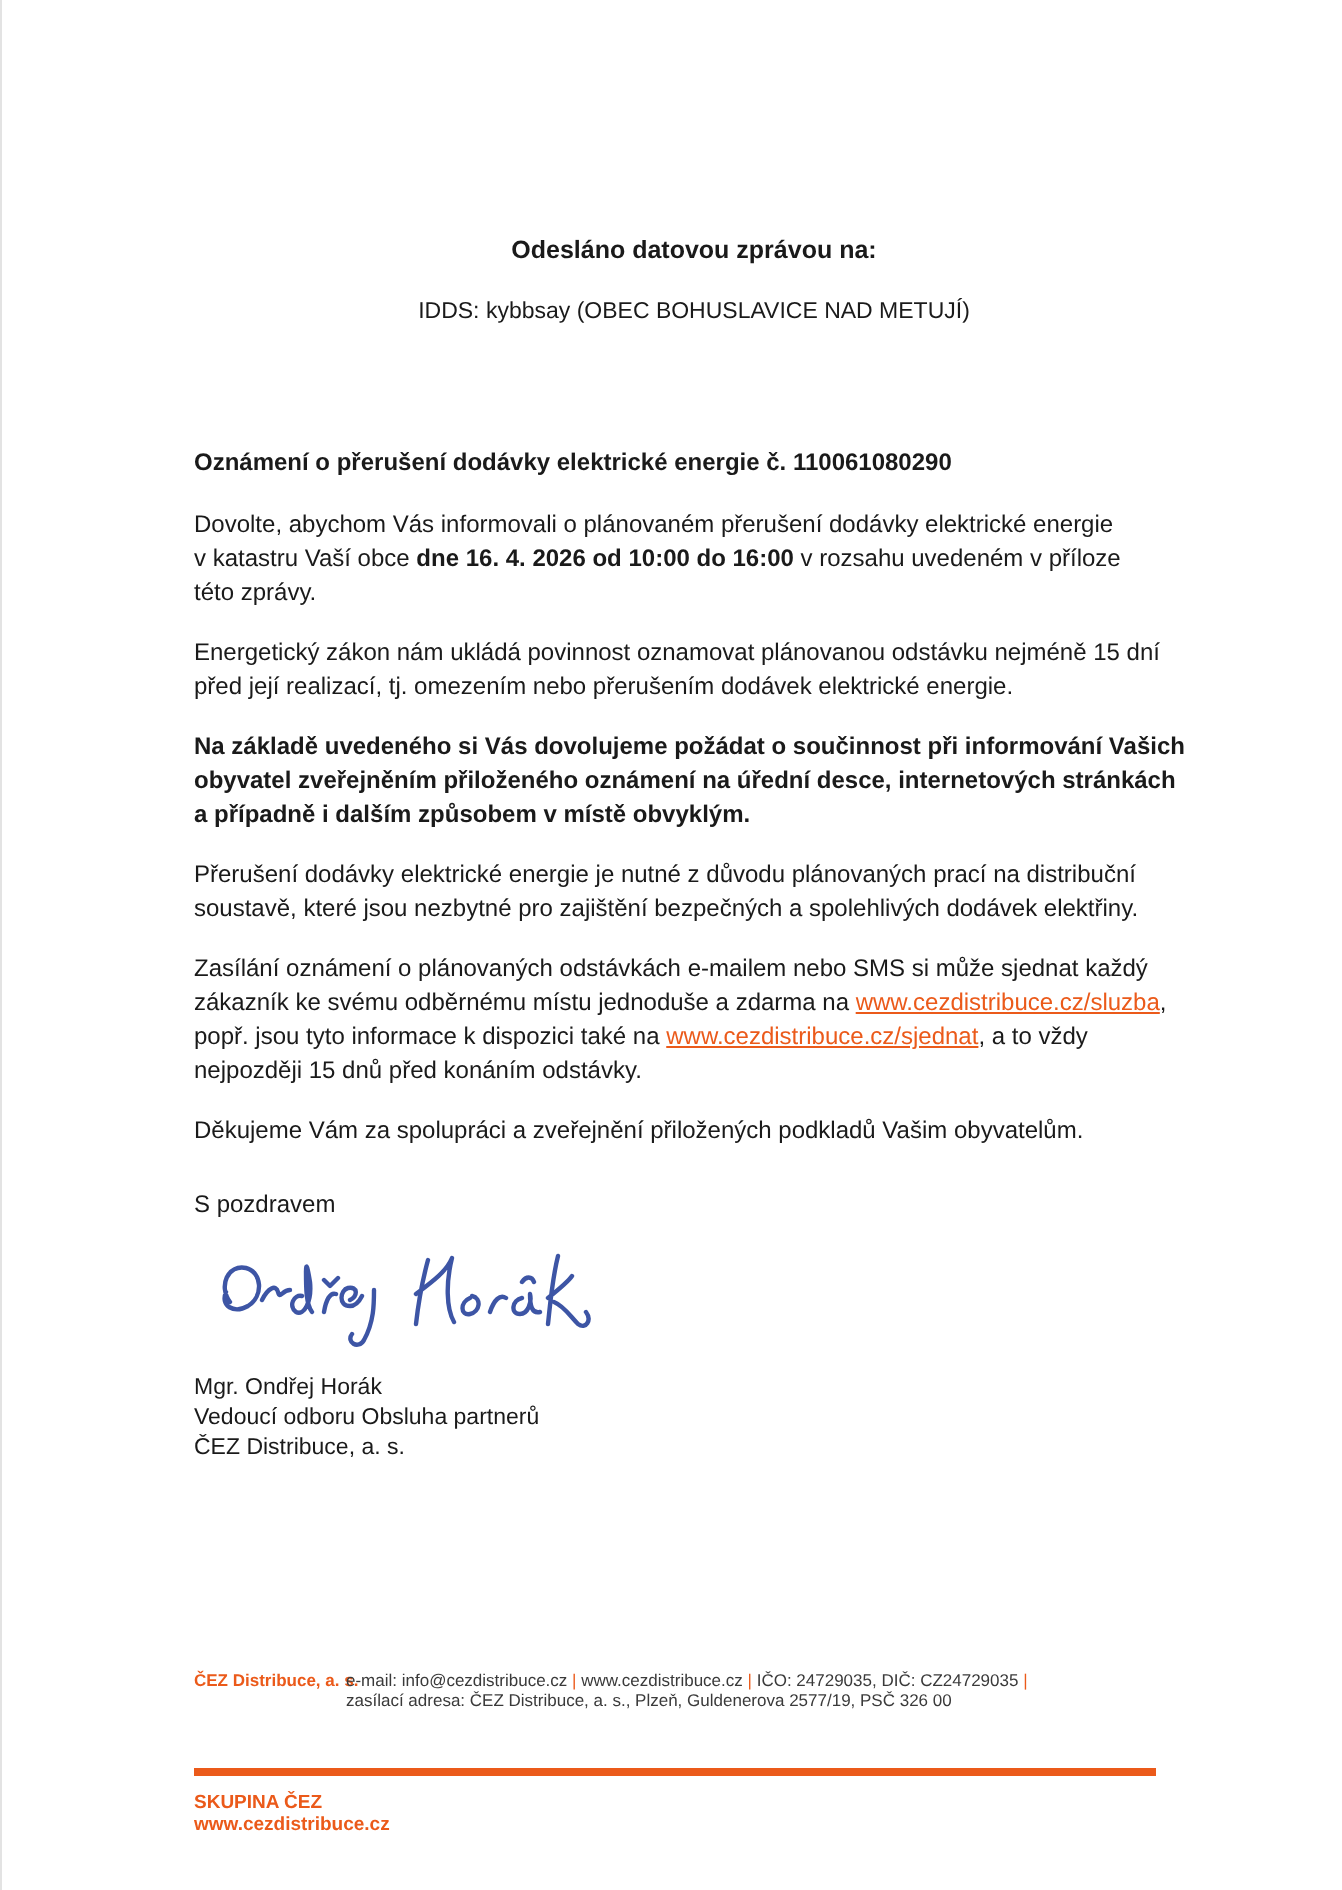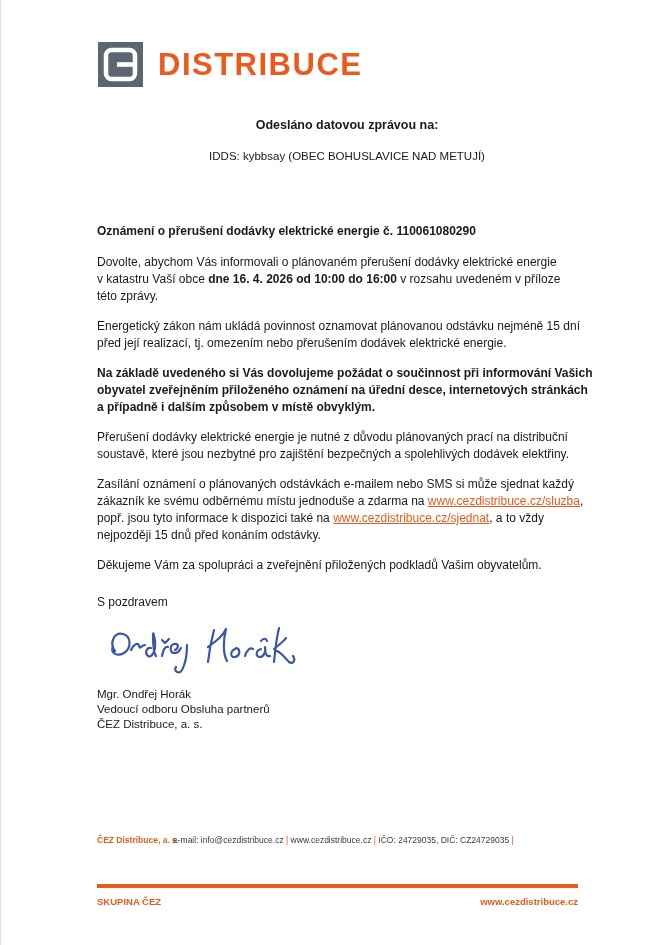--- a/index.html
+++ b/index.html
@@ -50,36 +50,28 @@
   }
   .footer-lines{flex:1 1 auto;}
   .pipe{color:var(--orange);}
   .footer-rule{
     position:absolute;top:884px;left:96px;width:481px;height:4px;
     background:var(--orange);
   }
   .footer-bottom{
     position:absolute;top:896px;left:96px;width:481px;
     display:flex;justify-content:space-between;
-    color:var(--orange);font-weight:bold;font-size:9.5px;
+    color:var(--orange);font-weight:bold;font-size:9.5px;flex-direction:column;
   }
 </style>
 </head>
 <body>
 
 <div class="page">
 
-  <div class="logo-row">
-    <svg class="logo-mark" viewBox="0 0 45 45" aria-hidden="true">
-      <rect x="0" y="0" width="45" height="45" fill="#5B6670"></rect>
-      <rect x="8" y="8" width="29" height="29" rx="5.5" fill="none" stroke="#ffffff" stroke-width="4.5"></rect>
-      <rect x="19" y="20.2" width="18" height="4.6" fill="#ffffff"></rect>
-    </svg>
-    <div class="wordmark">DISTRIBUCE</div>
-  </div>
 
   <div class="letter">
     <p class="sent-via">Odesláno datovou zprávou na:</p>
     <p class="recipient">IDDS: kybbsay (OBEC BOHUSLAVICE NAD METUJÍ)</p>
 
     <p class="subject">Oznámení o přerušení dodávky elektrické energie č. 110061080290</p>
 
     <div>
         <p class="para"><span>Dovolte, abychom Vás informovali o plánovaném přerušení dodávky elektrické energie
 v katastru Vaší obce </span><span class="bold">dne 16. 4. 2026 od 10:00 do 16:00</span><span> v rozsahu uvedeném v příloze
@@ -126,20 +118,21 @@
       <div>Mgr. Ondřej Horák</div>
       <div>Vedoucí odboru Obsluha partnerů</div>
       <div>ČEZ Distribuce, a. s.</div>
     </div>
   </div>
 
   <div class="footer-info">
     <div class="footer-company">ČEZ Distribuce, a. s.</div>
     <div class="footer-lines">
         <div><span>e-mail: info@cezdistribuce.cz</span><span class="pipe"> | </span><span>www.cezdistribuce.cz</span><span class="pipe"> | </span><span>IČO: 24729035, DIČ: CZ24729035</span><span class="pipe"> | </span></div>
+        <div><span>zasílací adresa: ČEZ Distribuce, a. s., Plzeň, Guldenerova 2577/19, PSČ 326 00</span></div>
       </div>
   </div>
 
   <div class="footer-rule"></div>
 
   <div class="footer-bottom">
     <span>SKUPINA ČEZ</span>
     <span>www.cezdistribuce.cz</span>
   </div>
 

